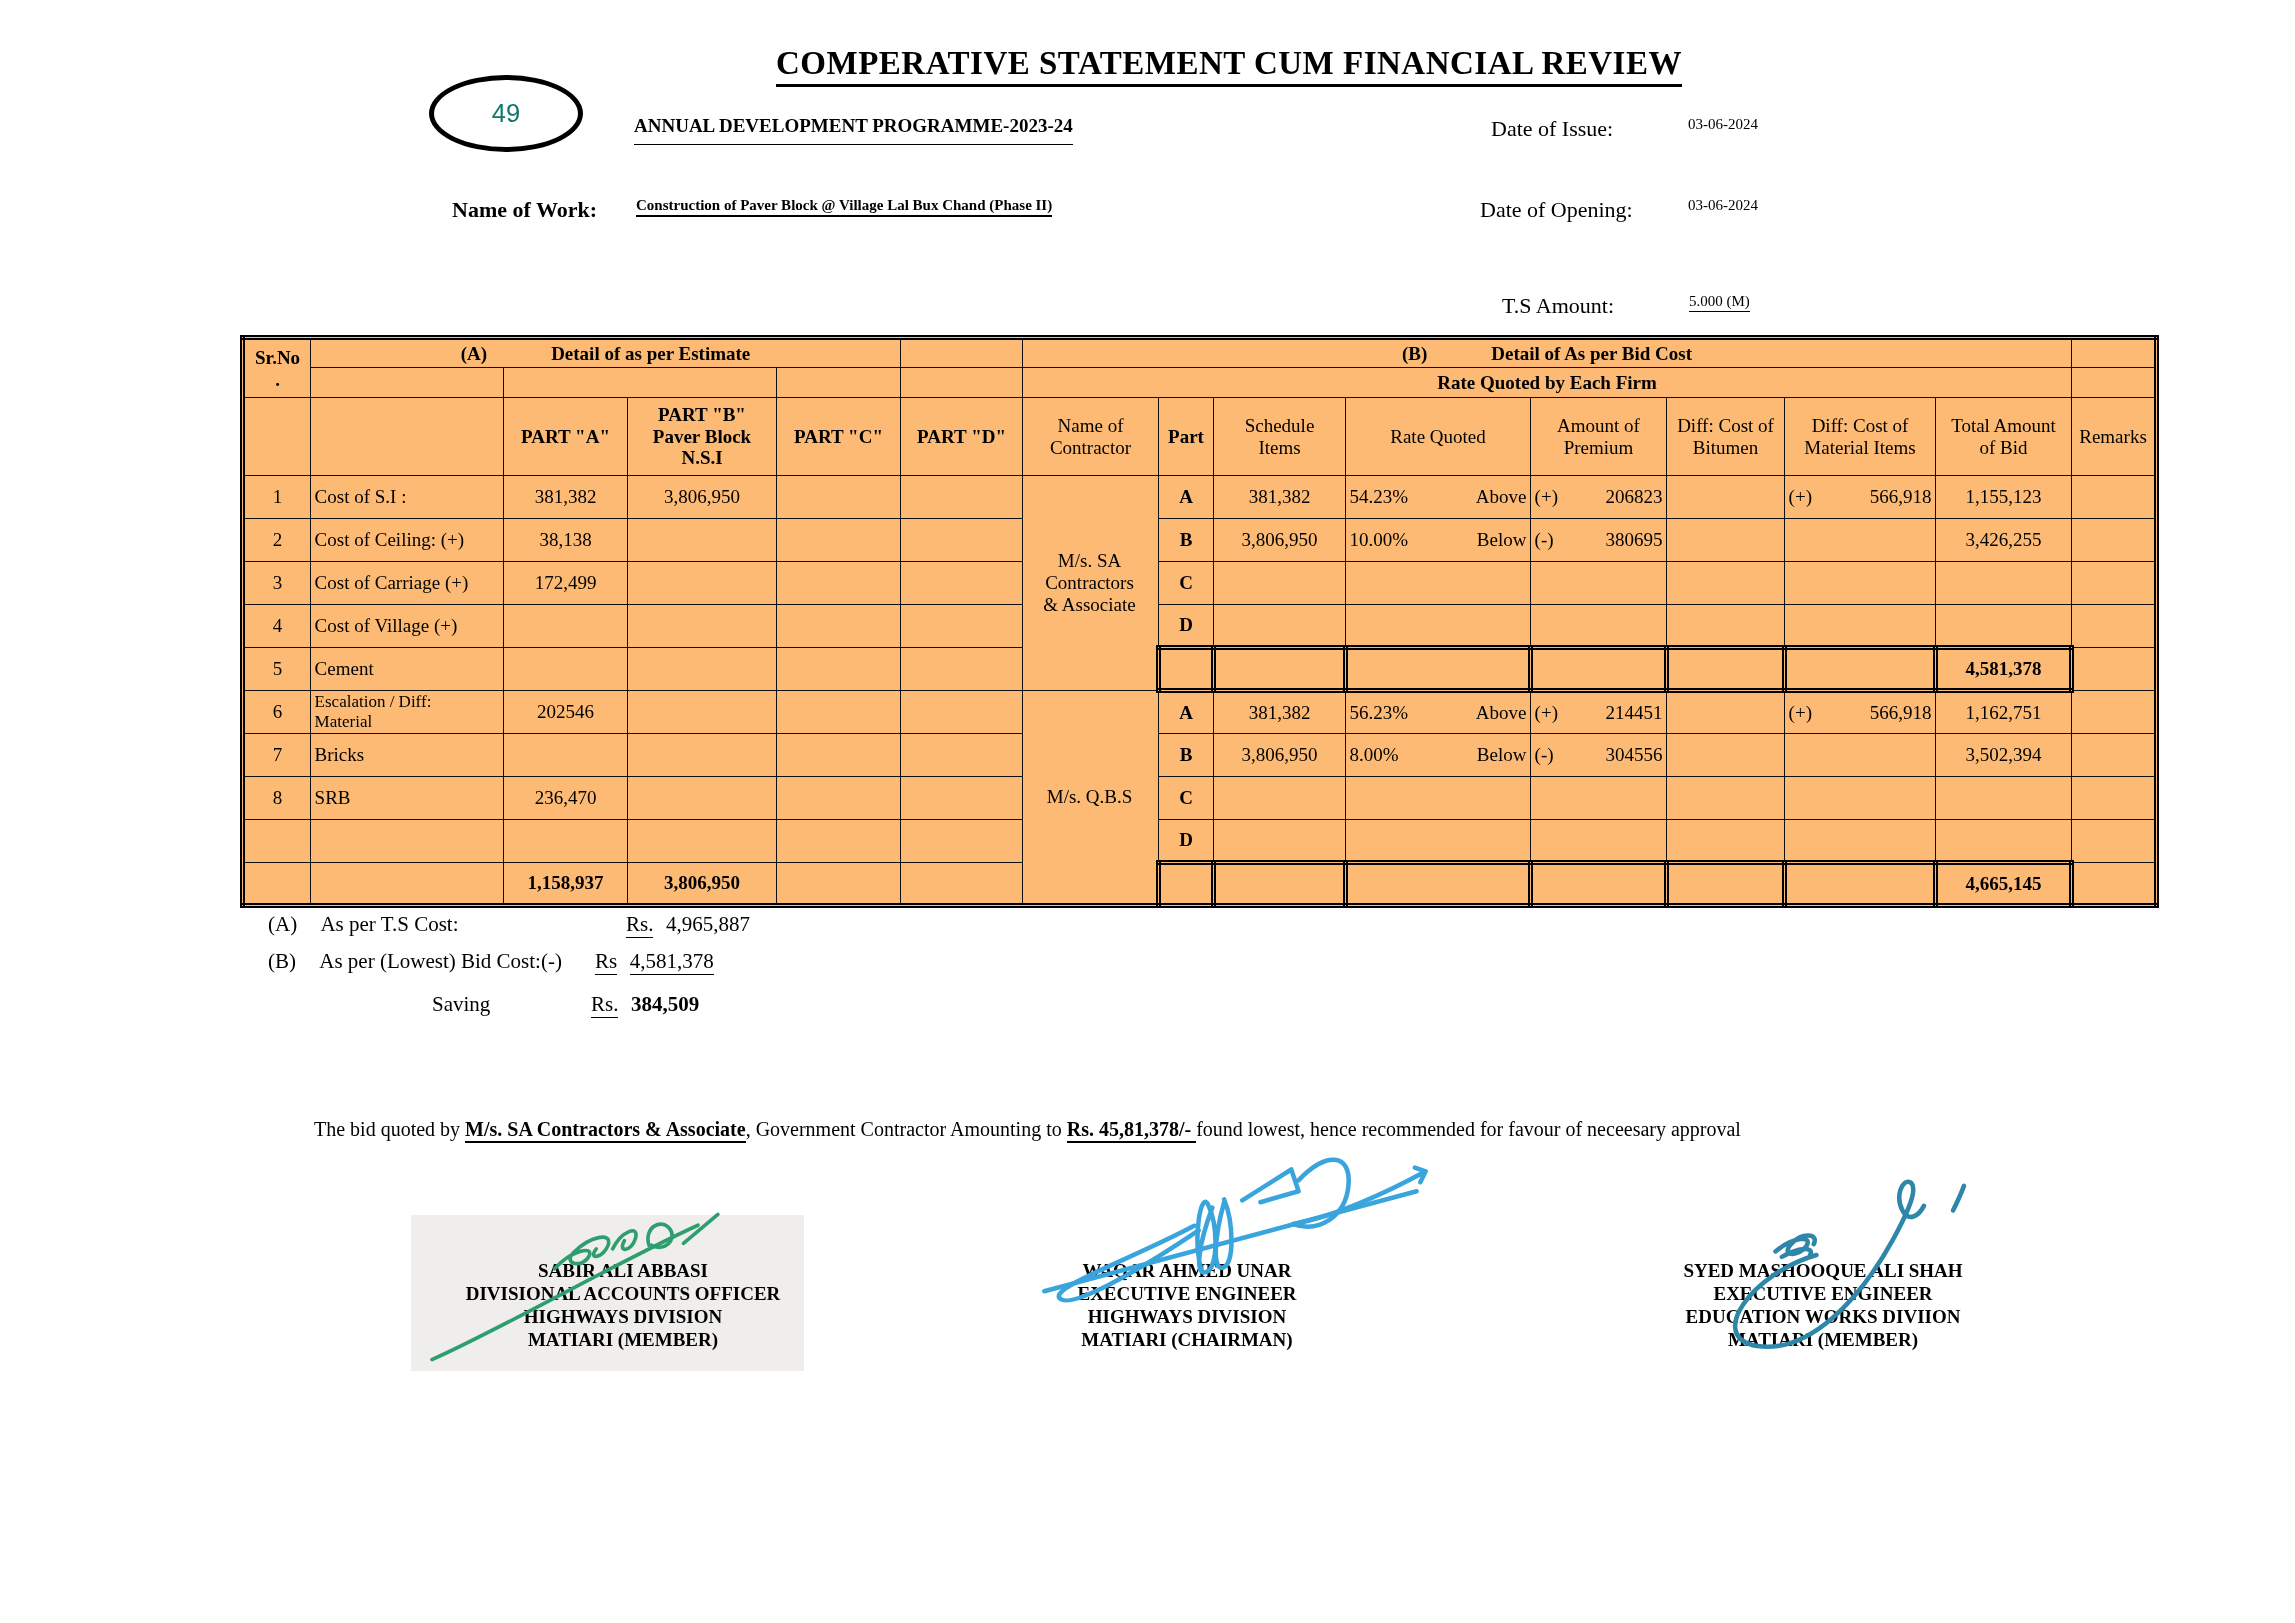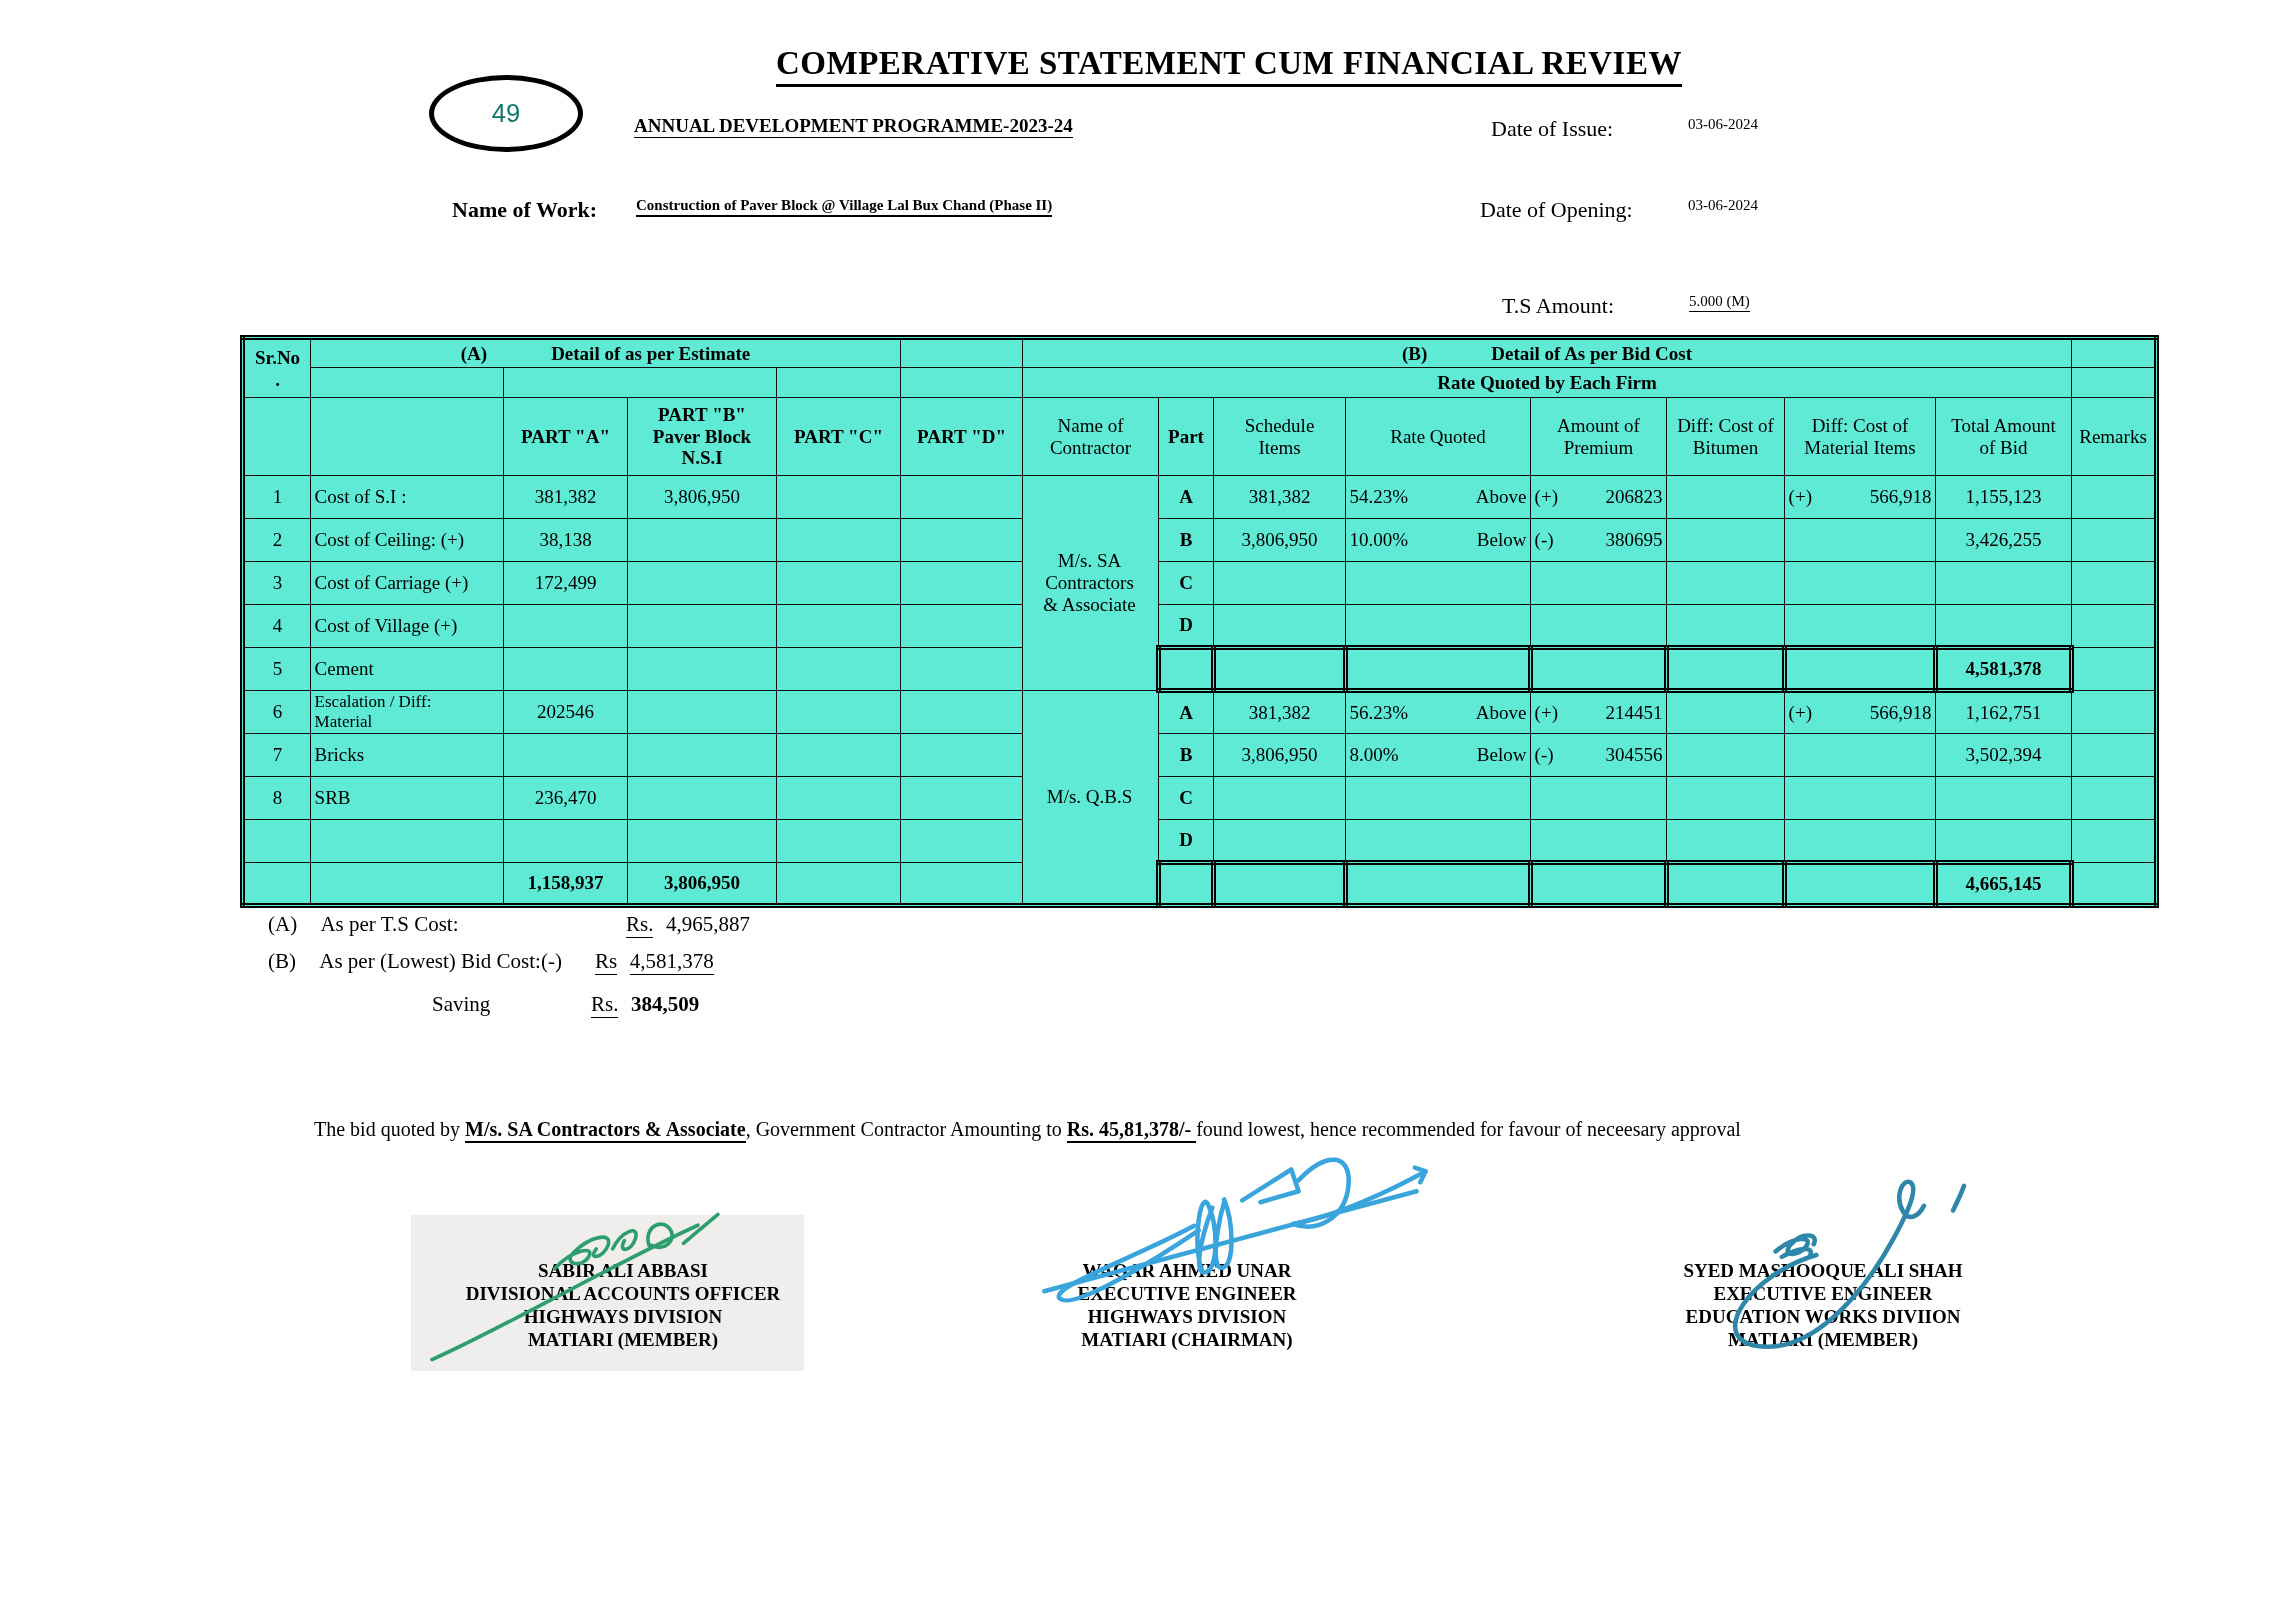--- a/index.html
+++ b/index.html
@@ -11,29 +11,29 @@
   
   .stamp{
     left:429px;top:75px;width:144px;height:67px;border:5.5px solid #000;border-radius:50%;
     display:flex;align-items:center;justify-content:center;
     font-family:"Liberation Sans","DejaVu Sans",sans-serif;font-size:25.5px;color:#0f766e;
   }
   .doc-title{
     left:776px;top:45px;font-size:33px;font-weight:bold;letter-spacing:0.5px;
     border-bottom:3.6px solid #000;padding-bottom:1.8px;
   }
-  .programme{left:634px;top:115px;font-size:19px;font-weight:bold;border-bottom:1.8px solid #000;padding-bottom:0;}
+  .programme{left:634px;top:115px;font-size:19px;font-weight:bold;border-bottom:1.8px solid #000;padding-bottom:7px;}
   .lbl{font-size:22px;}
   .val{font-size:15px;}
   .bold{font-weight:bold;}
   .und{border-bottom:1.8px solid #000;padding-bottom:0.9px;}
   
   table.main{
     position:absolute;left:240px;top:335px;width:1916px;
-    border-collapse:collapse;table-layout:fixed;background:#5eead4;
+    border-collapse:collapse;table-layout:fixed;background:#fdba74;
     border:5.5px double #000;
   }
   table.main td{
     border:1.8px solid #101010;font-size:19px;padding:0 3.6px;vertical-align:middle;
     overflow:hidden;white-space:pre-line;line-height:1.15;
   }
   table.main td.hv{border:5.5px double #000;}
   tr.h1{height:30px;} tr.h2{height:30px;} tr.h3{height:78px;} tr.br{height:43px;}
   td.c{text-align:center;}
   td.desc{text-align:left;padding-left:6.4px;font-size:18px;}

